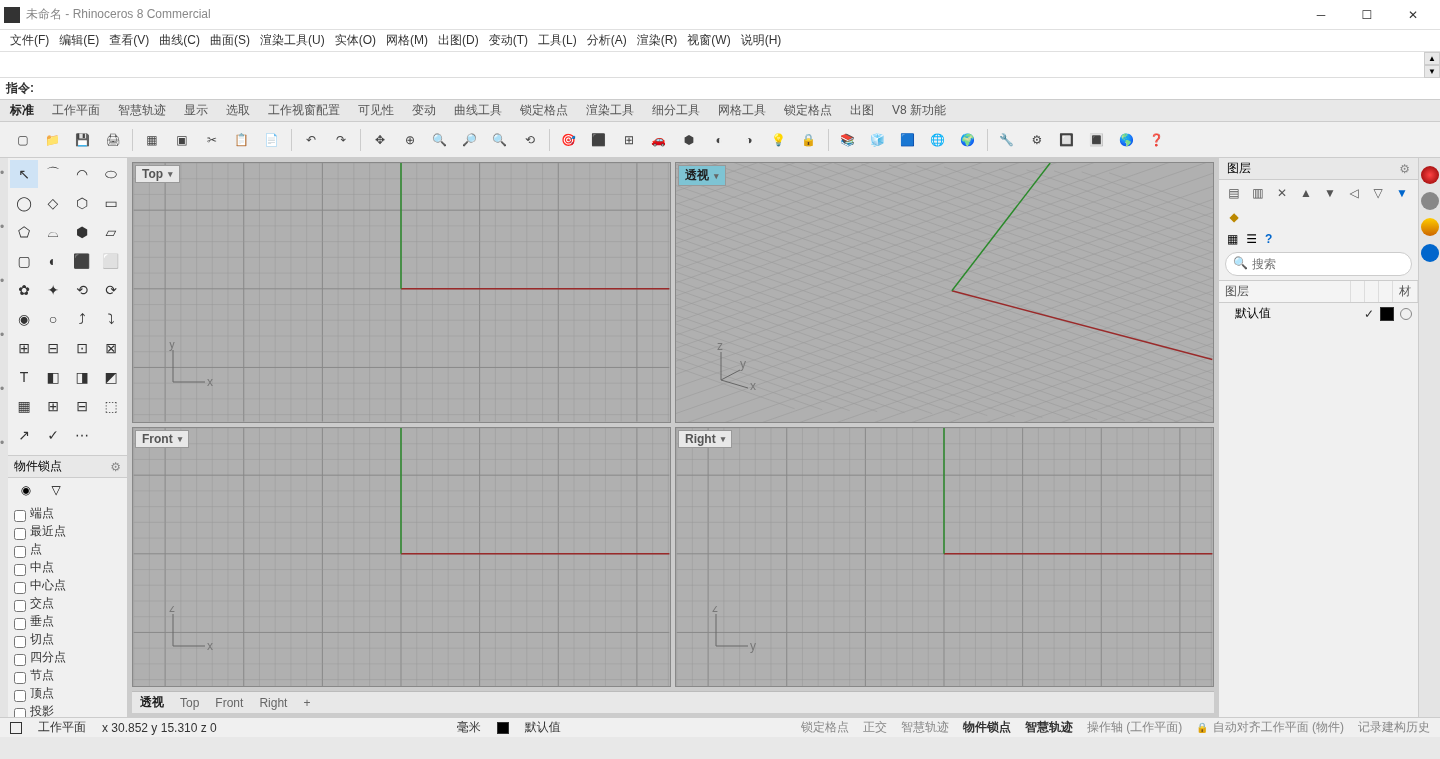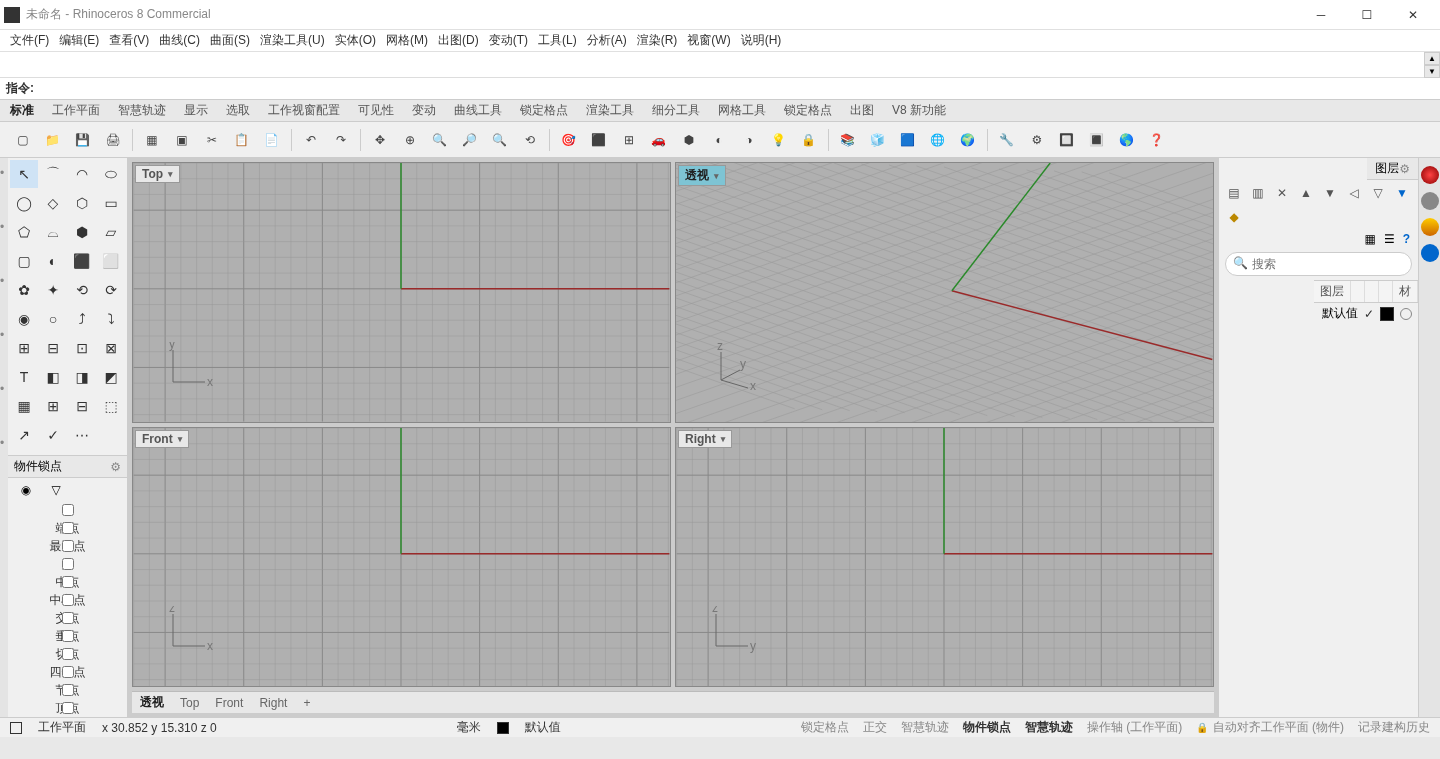--- a/index.html
+++ b/index.html
@@ -30,35 +30,35 @@
 .left-toolbox { width: 120px; background: #f0f0f0; border-right: 1px solid #ccc; display: flex; flex-direction: column; }
 .toolgrid { display: grid; grid-template-columns: repeat(4, 28px); gap: 1px; padding: 2px; }
 .toolgrid .tg { width: 28px; height: 28px; display: flex; align-items: center; justify-content: center; color: #333; font-size: 14px; background: #f0f0f0; }
 .toolgrid .tg.active { background: #cfe3f5; }
 .osnap-panel { flex: 1; border-top: 1px solid #ccc; margin-top: 4px; }
 .osnap-header { height: 22px; display: flex; align-items: center; justify-content: space-between; padding: 0 6px; background: #e8e8e8; border-bottom: 1px solid #ccc; }
 .osnap-header .gear { font-size: 12px; color: #888; }
 .osnap-btns { display: flex; padding: 2px 6px; gap: 6px; }
 .osnap-btns div { width: 24px; height: 20px; display: flex; align-items: center; justify-content: center; border: 1px solid transparent; }
 .osnap-list { padding: 2px 6px; }
-.osnap-list label { display: flex; align-items: center; gap: 4px; height: 18px; color: #333; flex-direction: column; }
+.osnap-list label { display: flex; align-items: flex-end; gap: 4px; height: 18px; color: #333; }
 .osnap-list input { width: 12px; height: 12px; }
 
 .viewport-area { flex: 1; display: grid; grid-template-columns: 1fr 1fr; grid-template-rows: 1fr 1fr 22px; gap: 4px; padding: 4px; background: #ccc; position: relative; }
 .viewport { background: #b0b0b0; position: relative; overflow: hidden; border: 1px solid #888; }
 .vp-label { position: absolute; top: 2px; left: 2px; background: #e8e8e8; border: 1px solid #999; padding: 1px 6px; font-weight: bold; color: #555; display: flex; align-items: center; gap: 3px; z-index: 10; }
 .vp-label.active { background: #7ec4d4; color: #222; }
 .vp-label .dd { font-size: 9px; color: #666; margin-left: 2px; }
 .vp-tabs { grid-column: 1 / 3; background: #e8e8e8; display: flex; align-items: center; padding: 0 8px; gap: 16px; border-top: 1px solid #bbb; }
 .vp-tabs span { color: #666; }
 .vp-tabs span.active { color: #222; font-weight: bold; }
 .grid-svg { position: absolute; inset: 0; width: 100%; height: 100%; }
 .axis-icon { position: absolute; bottom: 30px; left: 30px; width: 50px; height: 50px; pointer-events: none; }
 
-.right-panel { width: 200px; background: #f0f0f0; border-left: 1px solid #ccc; display: flex; flex-direction: column; align-items: flex-end; }
+.right-panel { width: 200px; background: #f0f0f0; border-left: 1px solid #ccc; display: flex; flex-direction: column; }
 .right-strip { width: 22px; background: #e4e4e4; border-left: 1px solid #ccc; display: flex; flex-direction: column; align-items: center; gap: 8px; padding-top: 8px; }
 .right-strip .rs { width: 18px; height: 18px; border-radius: 9px; }
 .rp-header { height: 22px; display: flex; align-items: center; justify-content: space-between; padding: 0 8px; background: #e8e8e8; border-bottom: 1px solid #ccc; }
 .rp-header .gear { font-size: 12px; color: #888; }
 .rp-toolbar { display: flex; gap: 6px; padding: 4px 6px; align-items: center; flex-wrap: wrap; }
 .rp-toolbar div { width: 18px; height: 18px; display: flex; align-items: center; justify-content: center; color: #555; }
 .rp-toolbar2 { display: flex; gap: 8px; padding: 2px 8px; align-items: center; }
 .rp-search { margin: 4px 6px; position: relative; }
 .rp-search input { width: 100%; height: 24px; border: 1px solid #ccc; border-radius: 12px; padding: 0 10px 0 26px; outline: none; }
 .rp-search .mag { position: absolute; left: 8px; top: 4px; color: #888; }

